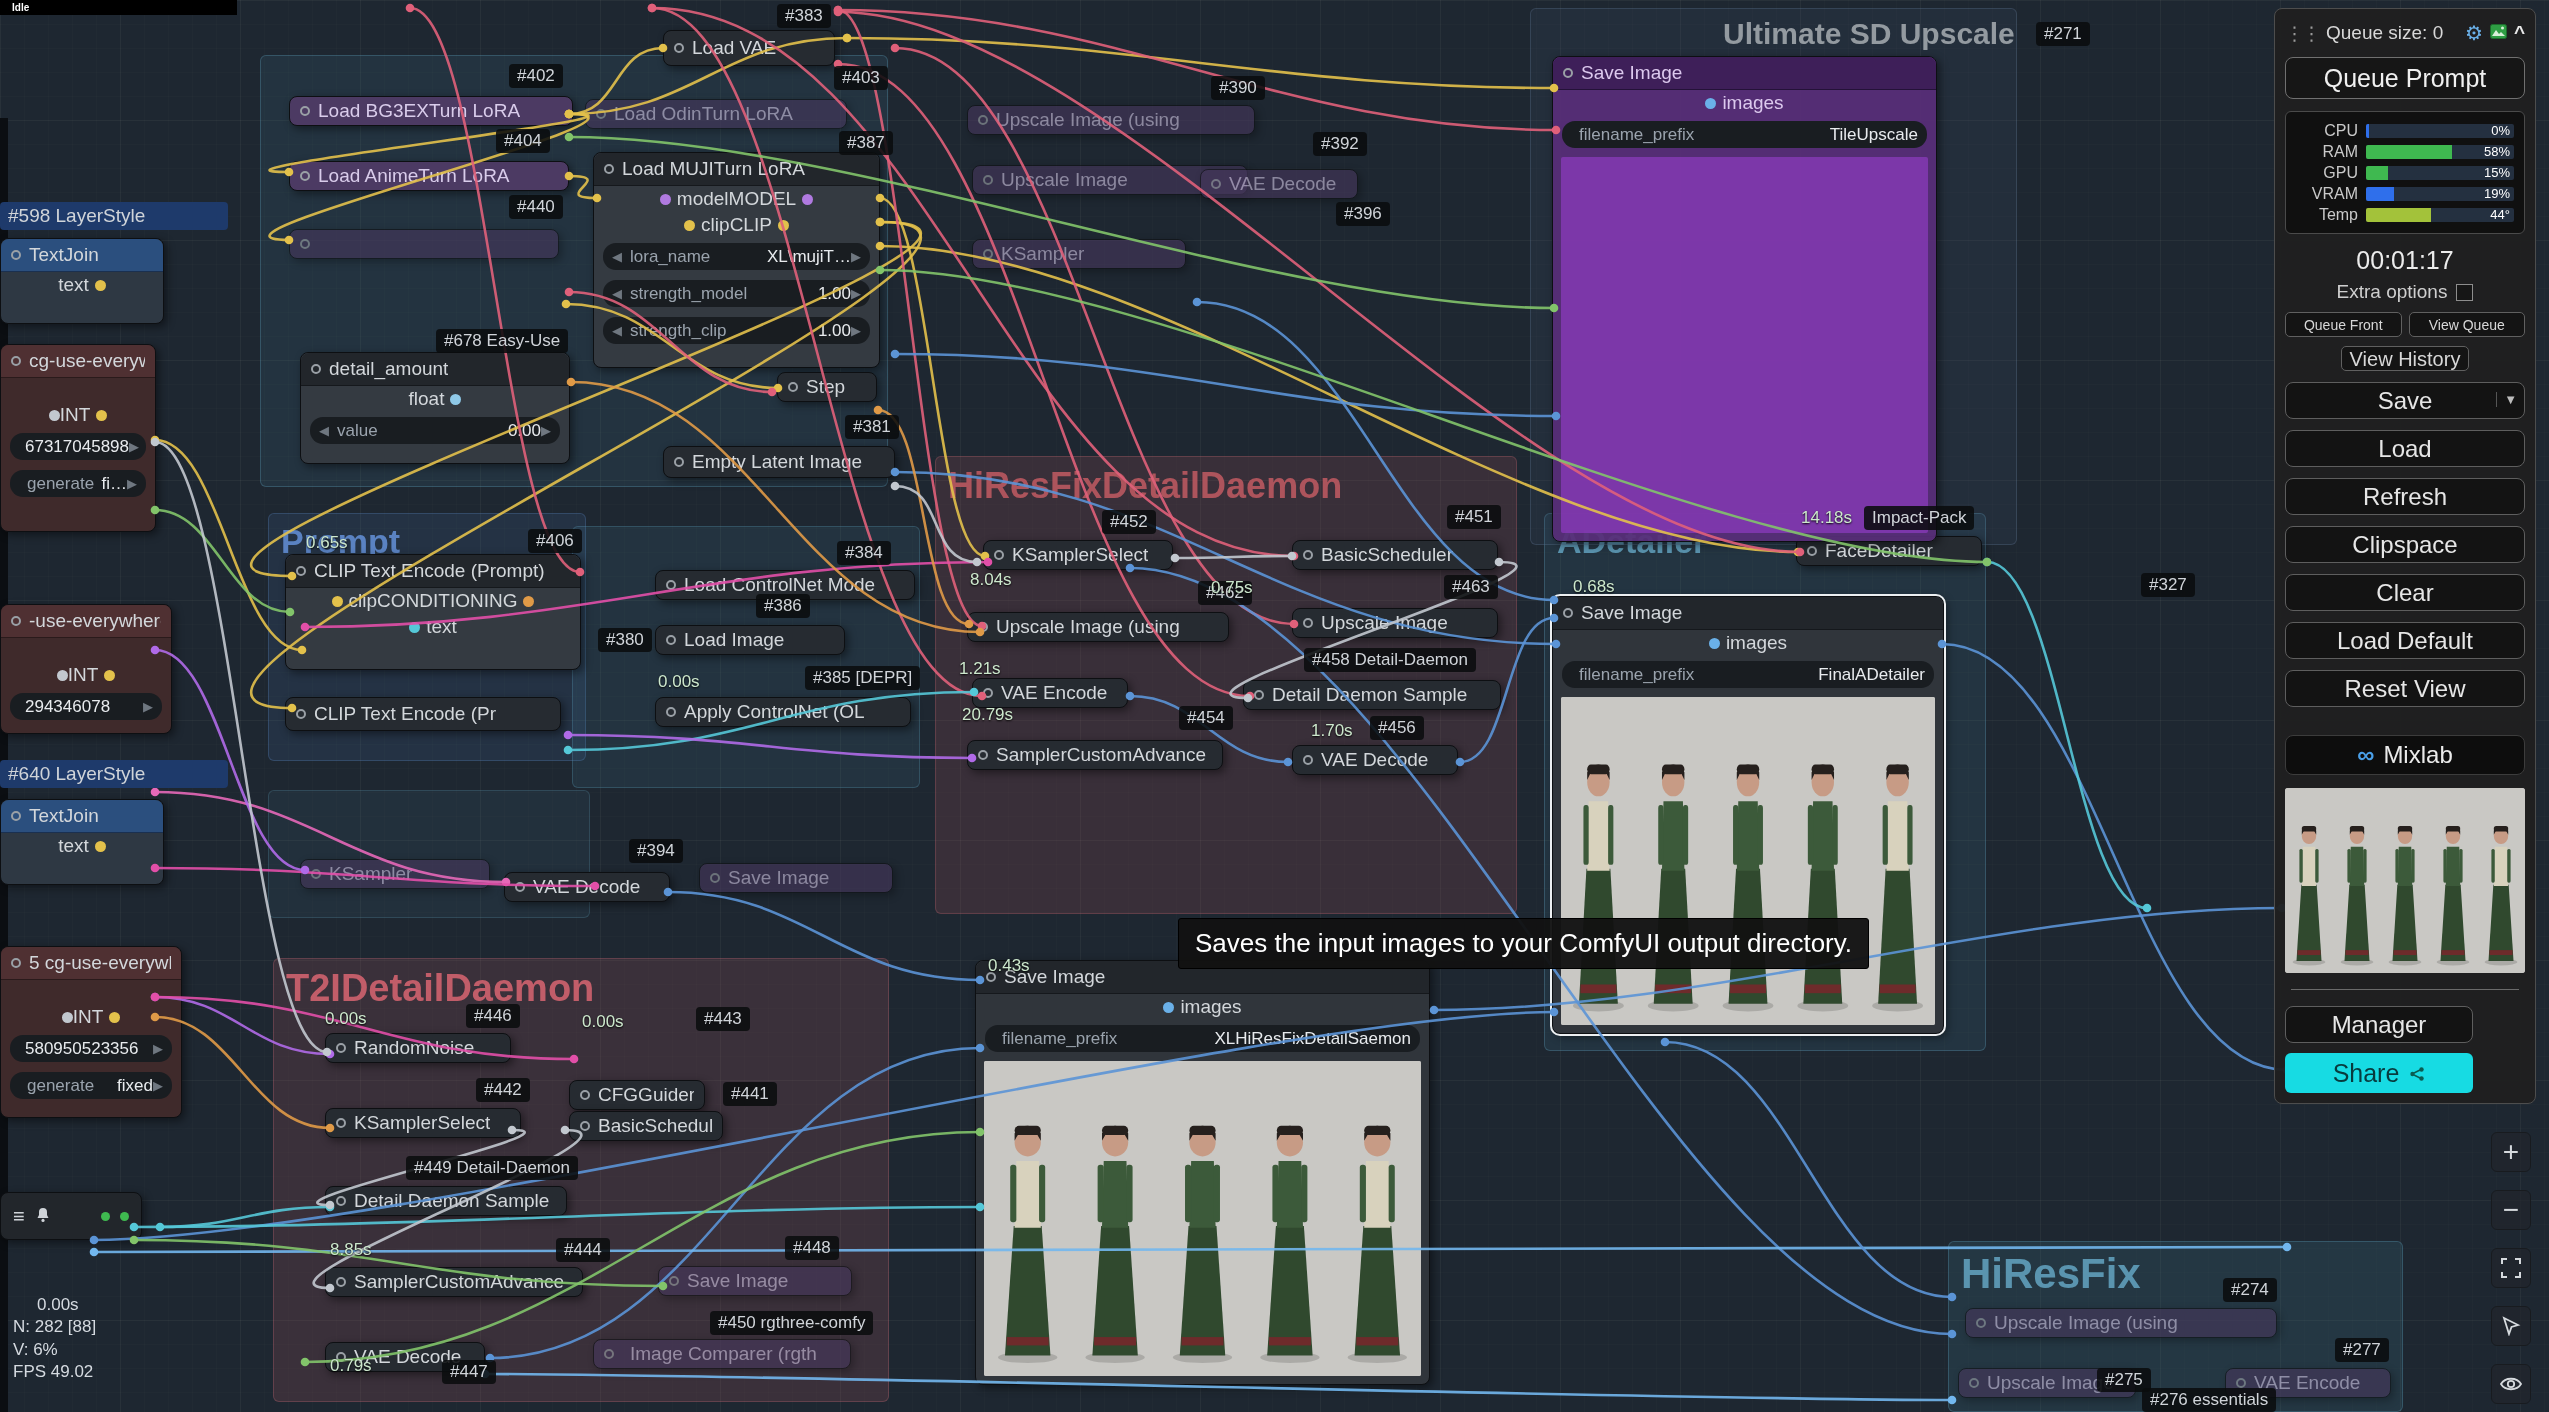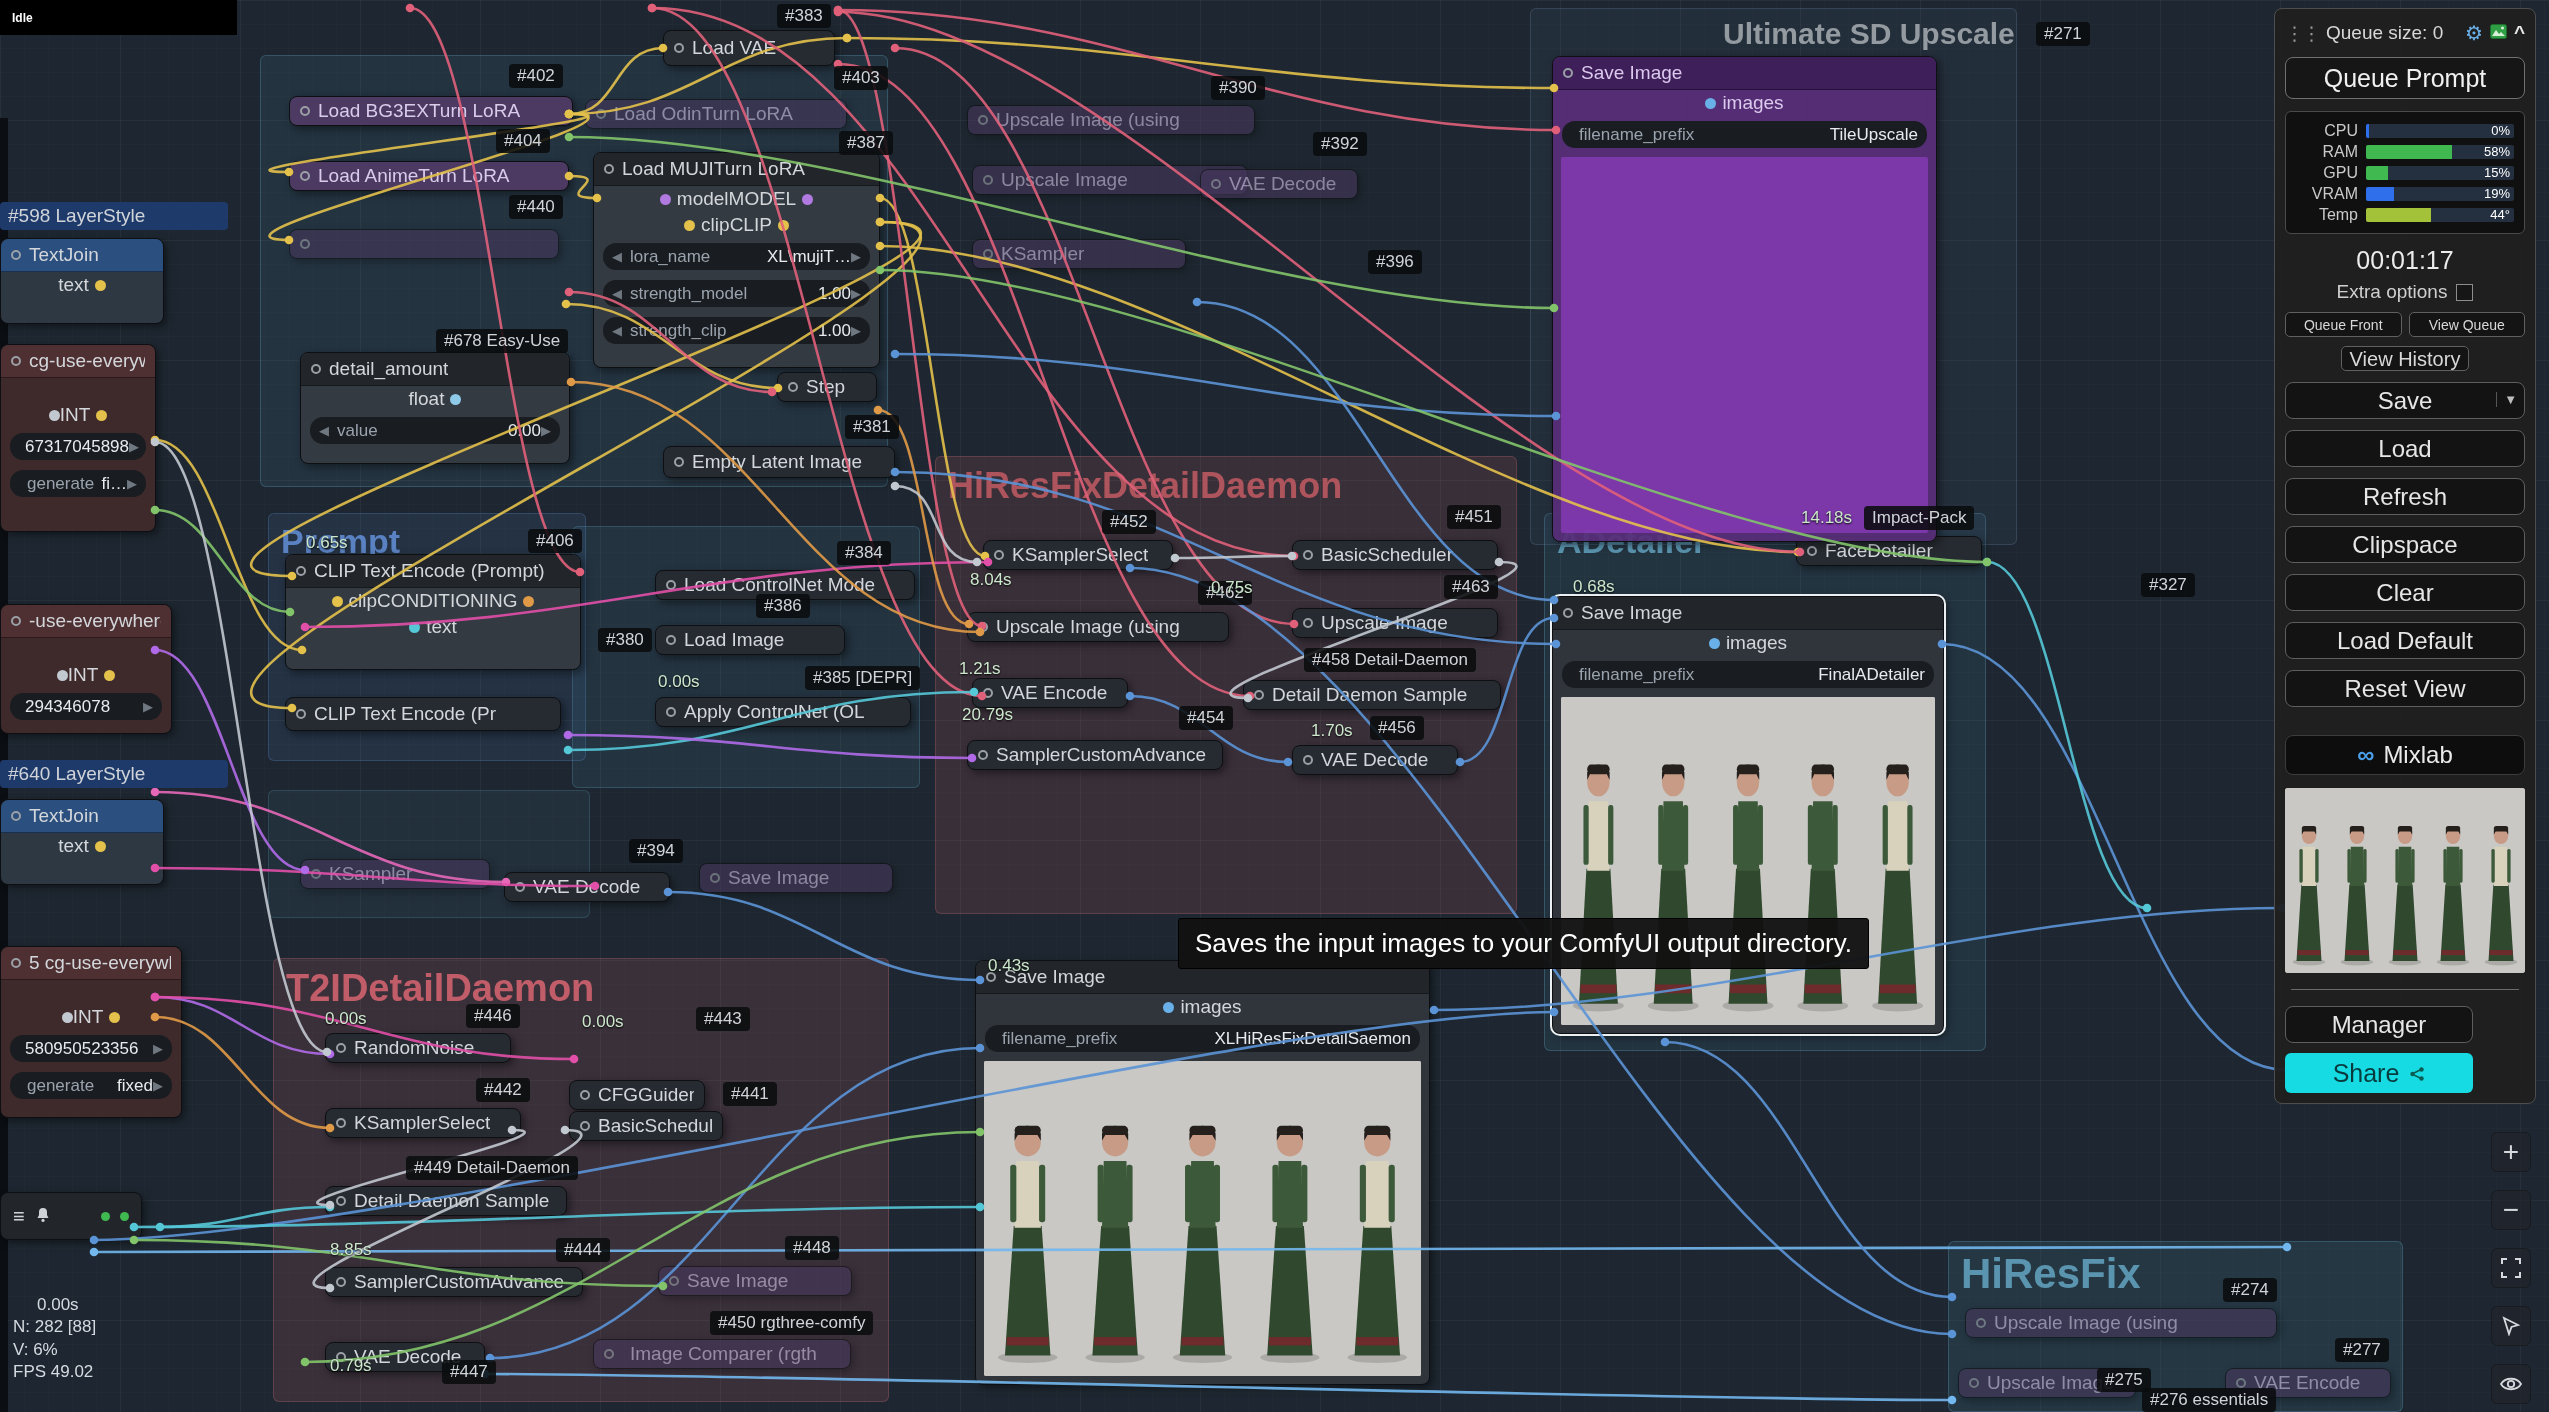--- a/index.html
+++ b/index.html
@@ -58,22 +58,22 @@
 
   .badge{position:absolute;background:rgba(10,12,14,.88);color:#d0d4d9;font-size:17px;
          line-height:24px;padding:0 8px;border-radius:4px;white-space:nowrap;}
   .timing{position:absolute;color:#cde8cd;font-size:17px;text-shadow:0 1px 2px #000;white-space:nowrap;}
 
   #tooltip{position:absolute;left:1178px;top:918px;background:rgba(18,18,18,.96);border:1px solid #000;
            color:#fff;font-size:26px;padding:9px 16px;z-index:60;border-radius:3px;white-space:nowrap;}
   #hud{position:absolute;left:13px;top:1294px;color:#d5dae0;font-size:17px;z-index:30;line-height:1.32;}
   #hud .ind{margin-left:24px;}
 
-  #titlebar{position:absolute;left:0;top:0;width:237px;height:35px;background:#000;color:#fff;
-            font-size:12px;font-weight:700;display:flex;align-items:center;padding-left:12px;
+  #titlebar{position:absolute;left:0;top:0;width:237px;height:15px;background:#000;color:#fff;
+            font-size:10px;font-weight:700;display:flex;align-items:center;padding-left:12px;
             z-index:100;box-sizing:border-box;}
 
   #sidebar{position:absolute;right:13px;top:8px;width:262px;z-index:80;}
   .panel{background:rgba(31,31,31,.96);border:1px solid #4d4d4d;border-radius:8px;padding:10px;box-sizing:border-box;}
   .phead{display:flex;align-items:center;gap:7px;color:#d8d8d8;font-size:19px;height:28px;}
   .phead .drag{color:#9a9a9a;letter-spacing:-2px;}
   .phead .gear{color:#6ab0e8;font-size:20px;margin-left:auto;}
   .phead .collapse{color:#e8e8e8;font-weight:700;}
   button{font-family:"Liberation Sans",sans-serif;cursor:pointer;}
   #queue-prompt{width:100%;height:42px;background:#161616;border:1px solid #707070;border-radius:8px;
@@ -817,21 +817,21 @@
     </svg>
   <div id="overlays">
       <span class="badge" style="left: 777px; top: 4px;">#383</span>
       <span class="badge" style="left: 509px; top: 64px;">#402</span>
       <span class="badge" style="left: 834px; top: 66px;">#403</span>
       <span class="badge" style="left: 496px; top: 129px;">#404</span>
       <span class="badge" style="left: 839px; top: 131px;">#387</span>
       <span class="badge" style="left: 509px; top: 195px;">#440</span>
       <span class="badge" style="left: 1211px; top: 76px;">#390</span>
       <span class="badge" style="left: 1313px; top: 132px;">#392</span>
-      <span class="badge" style="left: 1368px; top: 202px; margin-top: 48px;">#396</span>
+      <span class="badge" style="left: 1336px; top: 202px;">#396</span>
       <span class="badge" style="left: 436px; top: 329px;">#678 Easy-Use</span>
       <span class="badge" style="left: 845px; top: 415px;">#381</span>
       <span class="badge" style="left: 837px; top: 541px;">#384</span>
       <span class="badge" style="left: 528px; top: 529px;">#406</span>
       <span class="badge" style="left: 756px; top: 594px;">#386</span>
       <span class="badge" style="left: 805px; top: 666px;">#385 [DEPR]</span>
       <span class="badge" style="left: 598px; top: 628px;">#380</span>
       <span class="badge" style="left: 629px; top: 839px;">#394</span>
       <span class="badge" style="left: 1102px; top: 510px;">#452</span>
       <span class="badge" style="left: 1447px; top: 505px;">#451</span>

